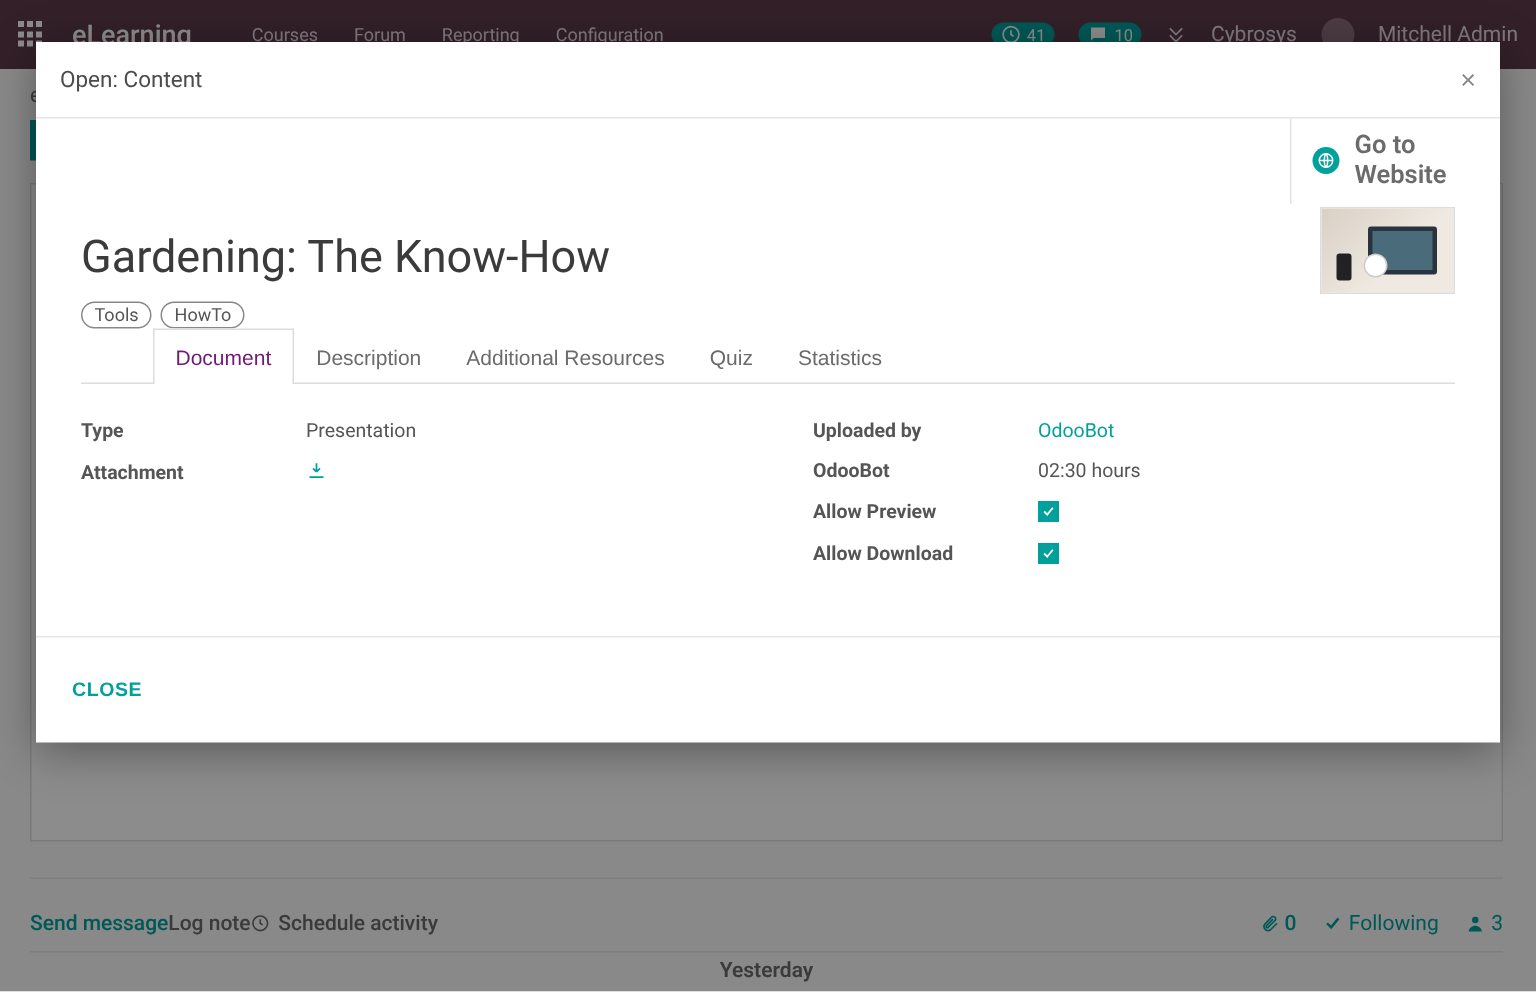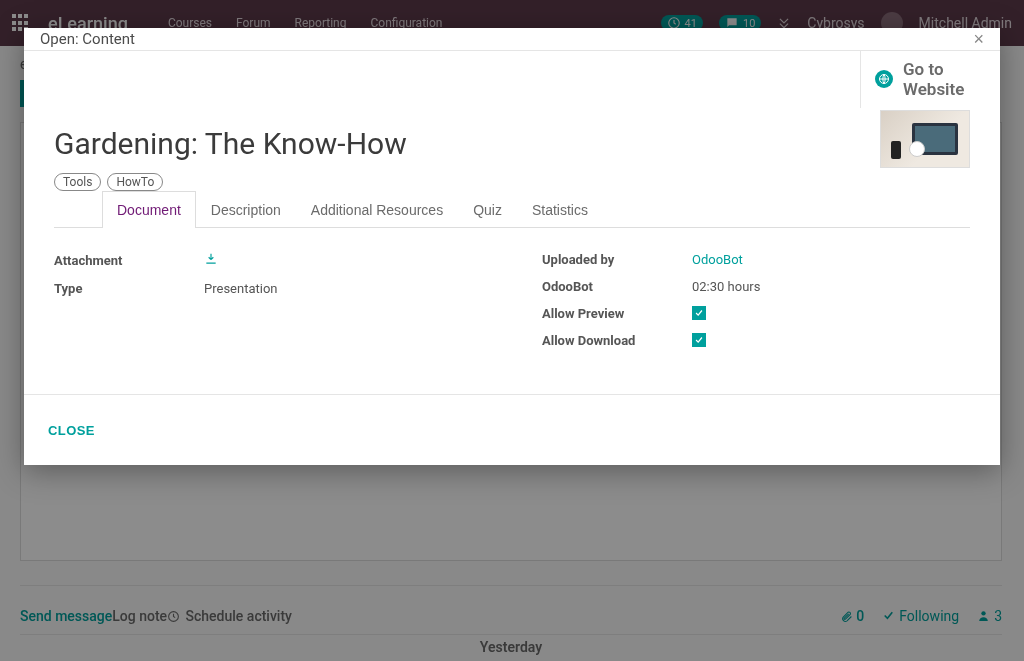--- a/index.html
+++ b/index.html
@@ -72,21 +72,21 @@
   
   .overlay {
     position:absolute; inset:0; background: rgba(0,0,0,0.45);
   }
   .modal {
     position:absolute; top:28px; left:24px; right:24px;
     background:#fff; box-shadow:0 6px 28px rgba(0,0,0,0.35);
   }
   .modal-header {
     display:flex; align-items:center; justify-content:space-between;
-    padding: 2px 16px;
+    padding: 16px 16px;
   }
   .modal-title { font-size:15px; color:#4c4c4c; }
   .modal-close { font-size:18px; color:#888; cursor:pointer; background:none; border:none; line-height:1; }
 
   .modal-topstrip {
     border-top:1px solid #e5e5e5;
     display:flex; justify-content:flex-end;
   }
   .go-website {
     display:flex; align-items:center; gap:10px;
@@ -299,30 +299,30 @@
       <button class="tab active">Document</button>
       <button class="tab">Description</button>
       <button class="tab">Additional Resources</button>
       <button class="tab">Quiz</button>
       <button class="tab">Statistics</button>
     </div>
 
     <div class="form-cols">
       <div class="form-col">
         <div class="form-row">
+          <div class="form-label">Type</div>
+          <div class="form-val">Presentation</div>
+        </div>
+        <div class="form-row">
           <div class="form-label">Attachment</div>
           <div class="form-val dl-icon">
             <svg viewBox="0 0 24 24" fill="#00a09d">
                 <path d="M12 3v10m0 0l-4-4m4 4l4-4M4 19h16" stroke="#00a09d" stroke-width="2" fill="none"></path>
               </svg>
           </div>
-        </div>
-        <div class="form-row">
-          <div class="form-label">Type</div>
-          <div class="form-val">Presentation</div>
         </div>
       </div>
 
       <div class="form-col">
         <div class="form-row">
           <div class="form-label">Uploaded by</div>
           <div class="form-val link">OdooBot</div>
         </div>
         <div class="form-row">
           <div class="form-label">OdooBot</div>

